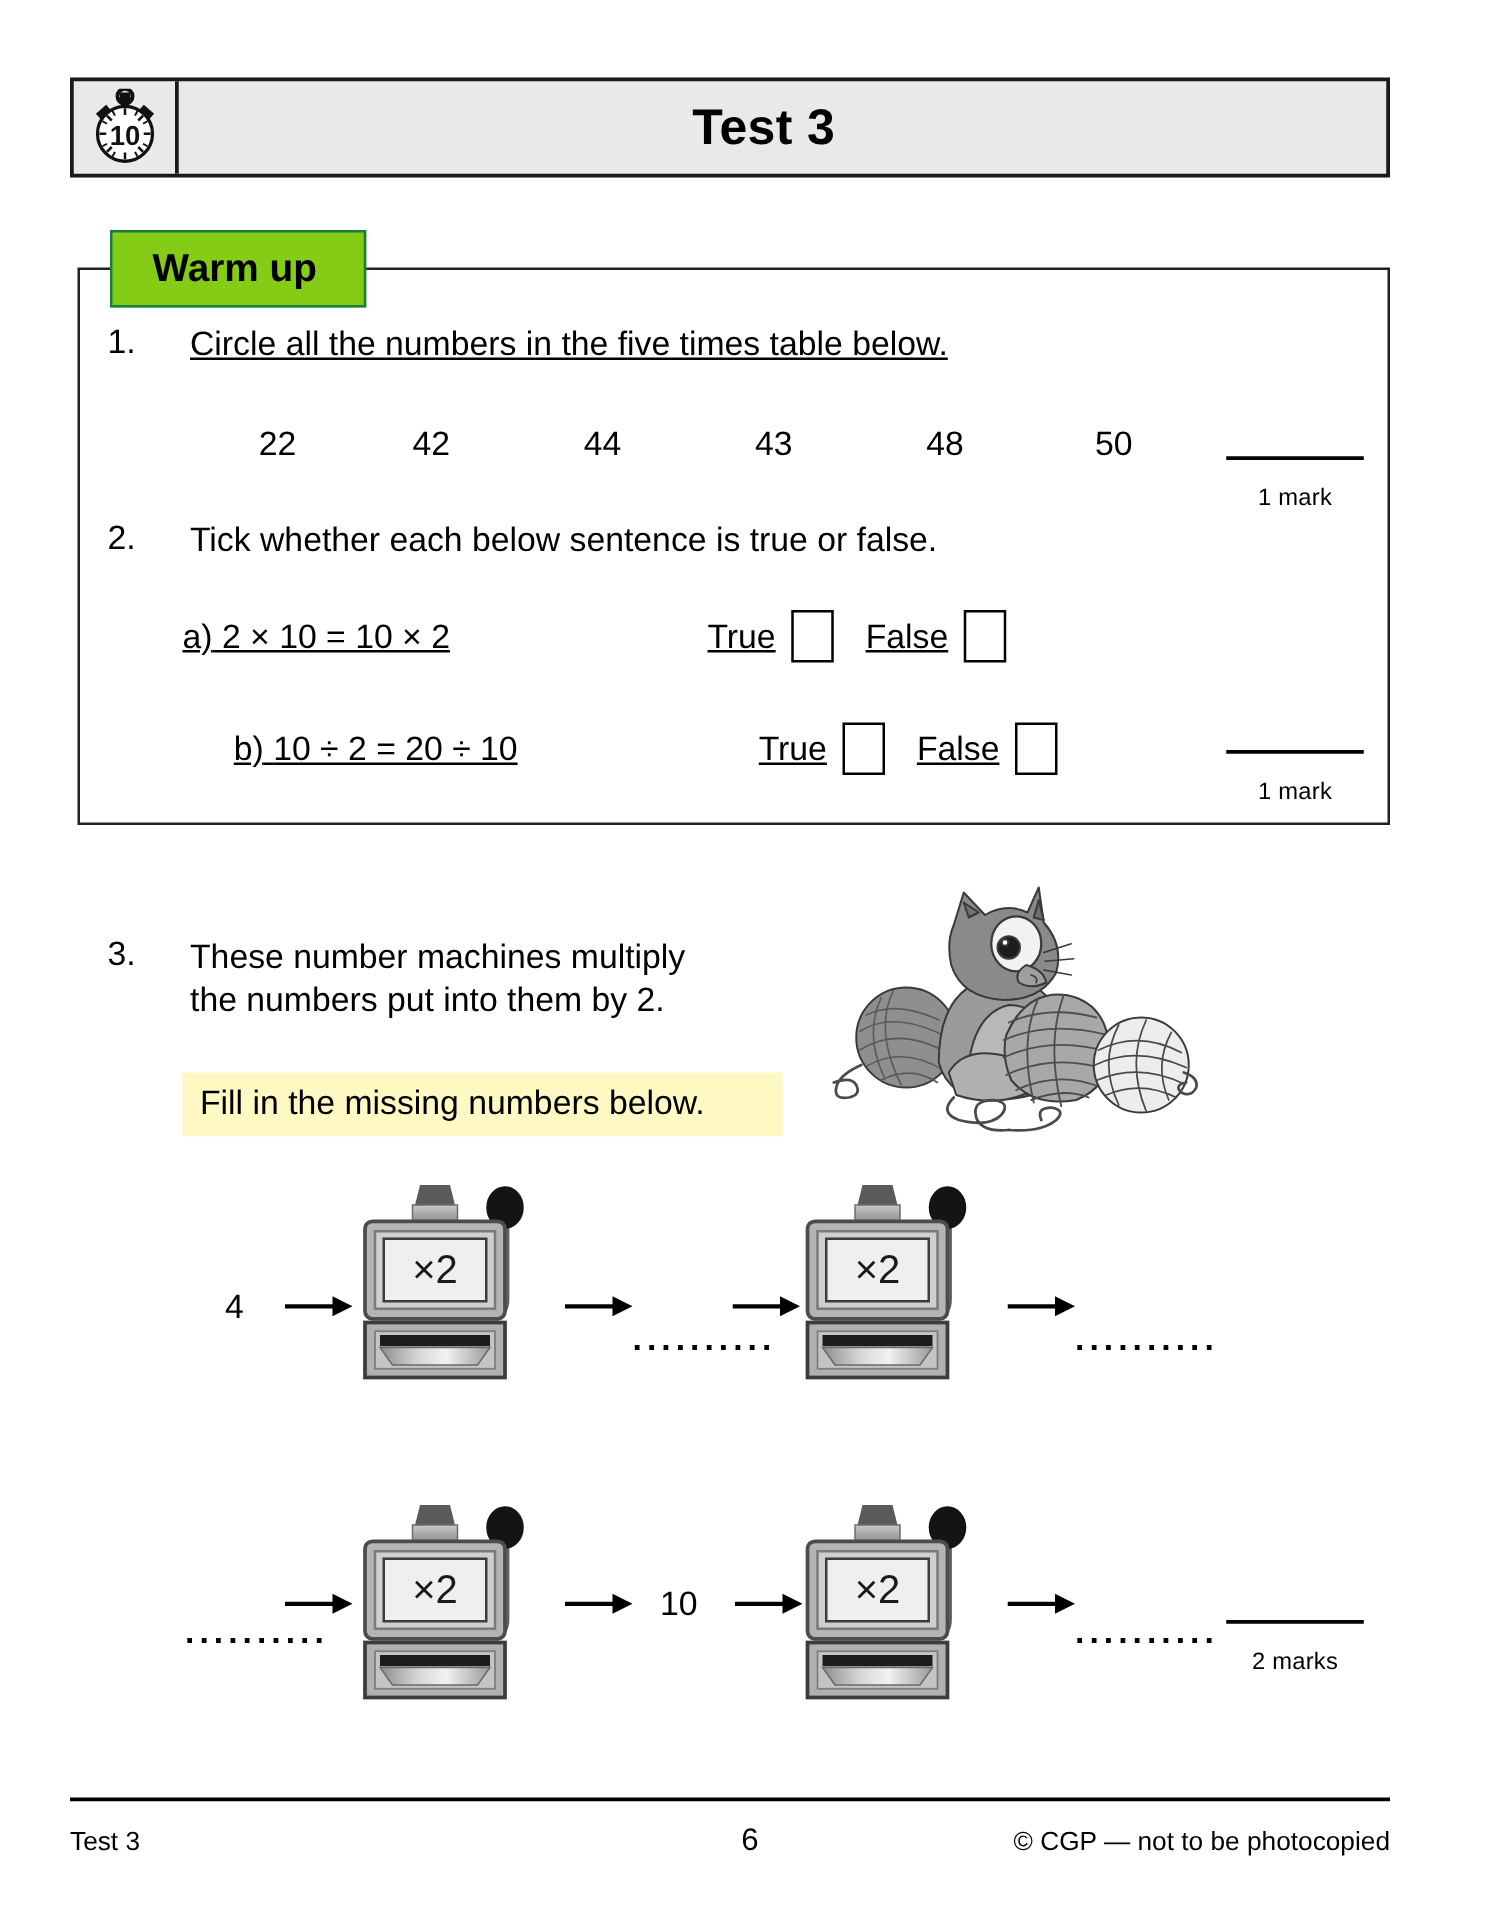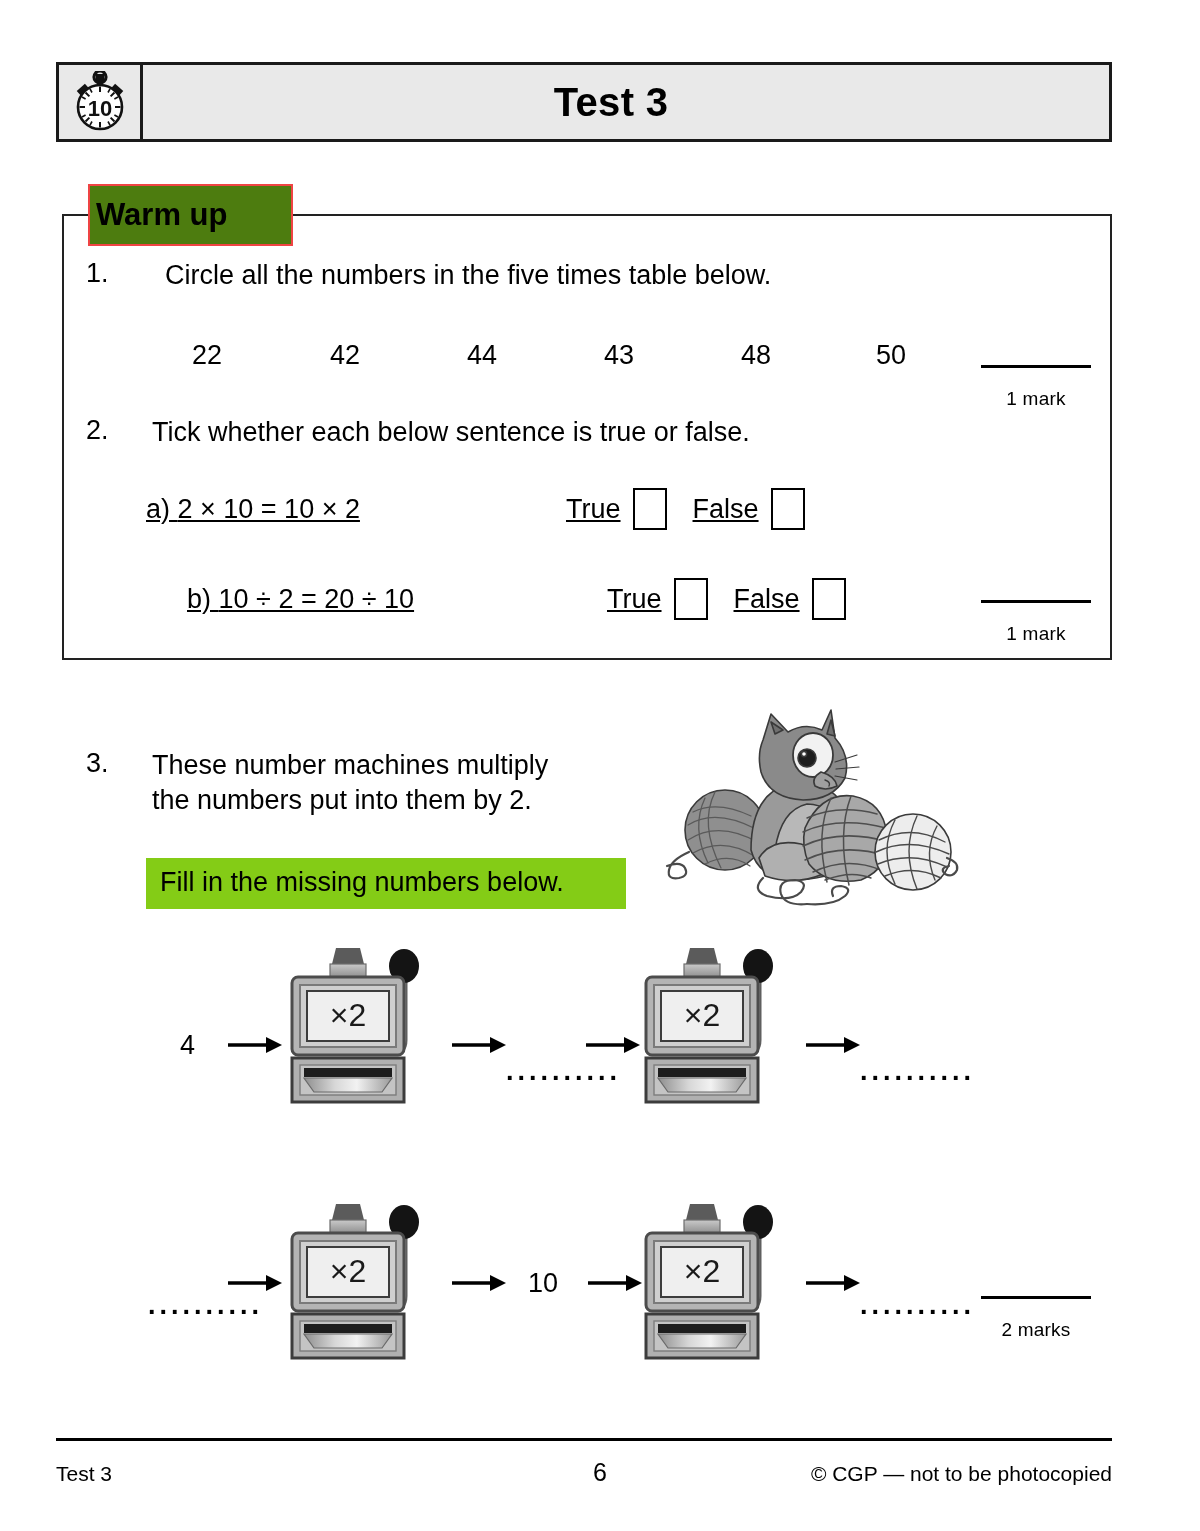--- a/index.html
+++ b/index.html
@@ -64,26 +64,26 @@
     height: 446px;
     border: 2px solid #222;
     box-sizing: border-box;
   }
   .warmup-tag {
     position: absolute;
     left: 88px;
     top: 184px;
     width: 205px;
     height: 62px;
-    background: #4d7c0f;
-    border: 2px solid #ef4444;
+    background: #84cc16;
+    border: 2px solid #15803d;
     box-sizing: border-box;
     display: flex;
     align-items: center;
-    padding-left: 6px;
+    padding-left: 32px;
     font-size: 31px;
     font-weight: bold;
     z-index: 5;
   }
 
   
   .q-num {
     position: absolute;
     font-size: 27px;
   }
@@ -125,21 +125,21 @@
     border: 2px solid #000;
     box-sizing: border-box;
     margin-left: 12px;
     margin-right: 26px;
     background: #fff;
   }
 
   
   .hl-box {
     position: absolute;
-    background: #84cc16;
+    background: #fef9c3;
     font-size: 27px;
     padding: 9px 14px 11px 14px;
     box-sizing: border-box;
   }
 
   
   .cat-wrap {
     position: absolute;
     left: 655px;
     top: 700px;
@@ -242,23 +242,23 @@
   </div>
   <div class="header-title">Test 3</div>
 </div>
 
 <div class="warmup-box"></div>
 <div class="warmup-tag">
   <span>Warm up</span>
 </div>
 
 <div class="q-num" style="left:86px; top:258px;">1.</div>
-<div class="q-text" style="left:165px; top:258px; width:900px;">Circle all the numbers in the five times table below.</div>
-
-<div class="num-item" style="left:177px; top:340px;">22</div>
+<div class="q-text" style="left:152px; top:258px; width:900px;text-decoration:underline;">Circle all the numbers in the five times table below.</div>
+
+<div class="num-item" style="left:177px; top:340px;text-align:right;">22</div>
 <div class="num-item" style="left:315px; top:340px;">42</div>
 <div class="num-item" style="left:452px; top:340px;">44</div>
 <div class="num-item" style="left:589px; top:340px;">43</div>
 <div class="num-item" style="left:726px; top:340px;">48</div>
 <div class="num-item" style="left:861px; top:340px;">50</div>
 
 <div class="mark-block" style="left:981px; top:365px;">
   <div class="mark-rule"></div>
   <div class="mark-label">1 mark</div>
 </div>

